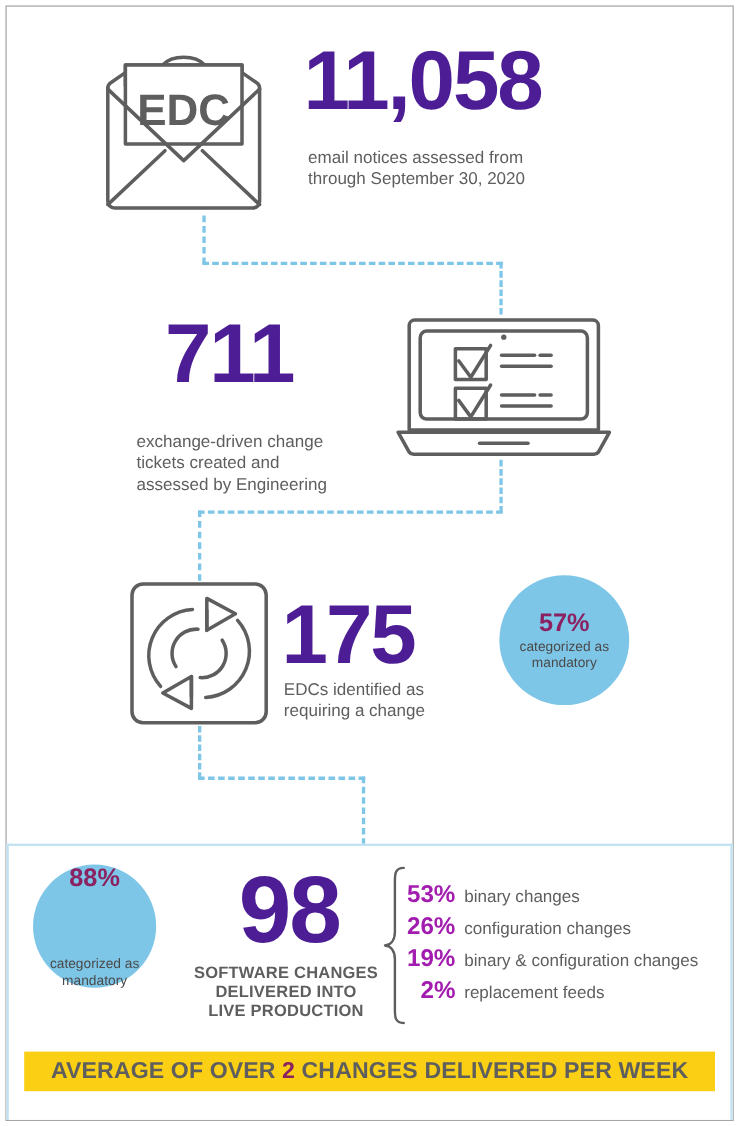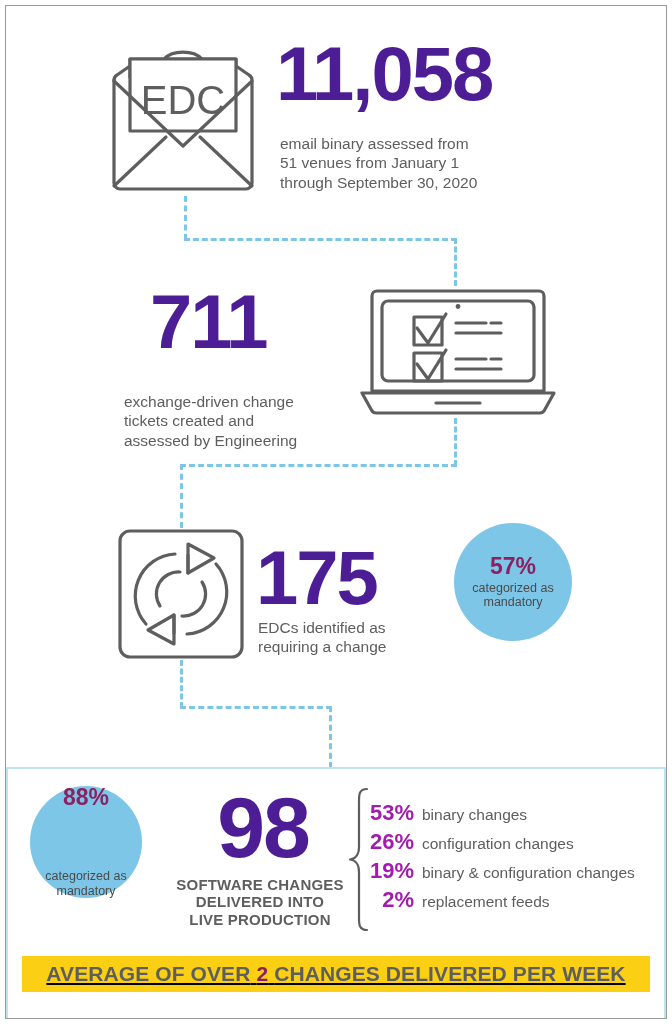--- a/index.html
+++ b/index.html
@@ -46,21 +46,21 @@
     line-height: 1;
     font-family: "Liberation Sans", sans-serif;
   }
   .body-copy {
     color: #5e5e5e;
     font-size: 15.5px;
     line-height: 1.25;
   }
 
   
-  #sec-envelope { position: absolute; left: 108px; top: 36px; width: 150px; height: 160px; }
+  #sec-envelope { position: absolute; left: 92px; top: 36px; width: 150px; height: 160px; font-weight: bold; }
   #num-11058 { position: absolute; left: 276px; top: 36px; font-size: 76px; }
   #txt-11058 { position: absolute; left: 280px; top: 134px; width: 260px; }
 
   
   #num-711 { position: absolute; left: 150px; top: 284px; font-size: 76px; }
   #txt-711 { position: absolute; left: 124px; top: 376px; width: 230px; margin-top: 16px; }
   #sec-laptop { position: absolute; left: 358px; top: 284px; width: 200px; height: 135px; }
 
   
   #sec-refresh { position: absolute; left: 118px; top: 528px; width: 126px; height: 132px; }
@@ -126,21 +126,21 @@
   }
   .bd-label {
     color: #5e5e5e; font-size: 15.5px; margin-left: 8px; line-height: 1;
   }
 
   
   #banner {
     position: absolute; left: 22px; top: 956px;
     width: 628px; height: 36px;
     background: #fbcf13;
-    display: flex; align-items: center; justify-content: center; text-decoration: underline;
+    display: flex; align-items: center; justify-content: center;
   }
   #banner .bn {
     color: #5e5e5e; font-size: 21px; font-weight: bold;
     letter-spacing: .1px; white-space: nowrap;
   }
   #banner .bn-hl { color: #8b2161; font-weight: bold; }
 </style>
 </head>
 <body>
 
@@ -177,22 +177,21 @@
 
       <path d="M6 150 L58 101"></path>
       <path d="M144 150 L92 101"></path>
 
       <text x="75" y="78" text-anchor="middle" font-family="Liberation Sans, sans-serif" font-size="40" fill="#5e5e5e" stroke="none">EDC</text>
     </svg>
   </div>
 
   <div id="num-11058" class="bignum">11,058</div>
   <div id="txt-11058" class="body-copy">
-    <div>email binary assessed from</div>
-    <div>51 venues from January 1</div>
+    <div>email notices assessed from</div>
     <div>through September 30, 2020</div>
   </div>
 
   <div id="num-711" class="bignum">711</div>
   <div id="txt-711" class="body-copy">
     <div>exchange-driven change</div>
     <div>tickets created and</div>
     <div>assessed by Engineering</div>
   </div>
 

